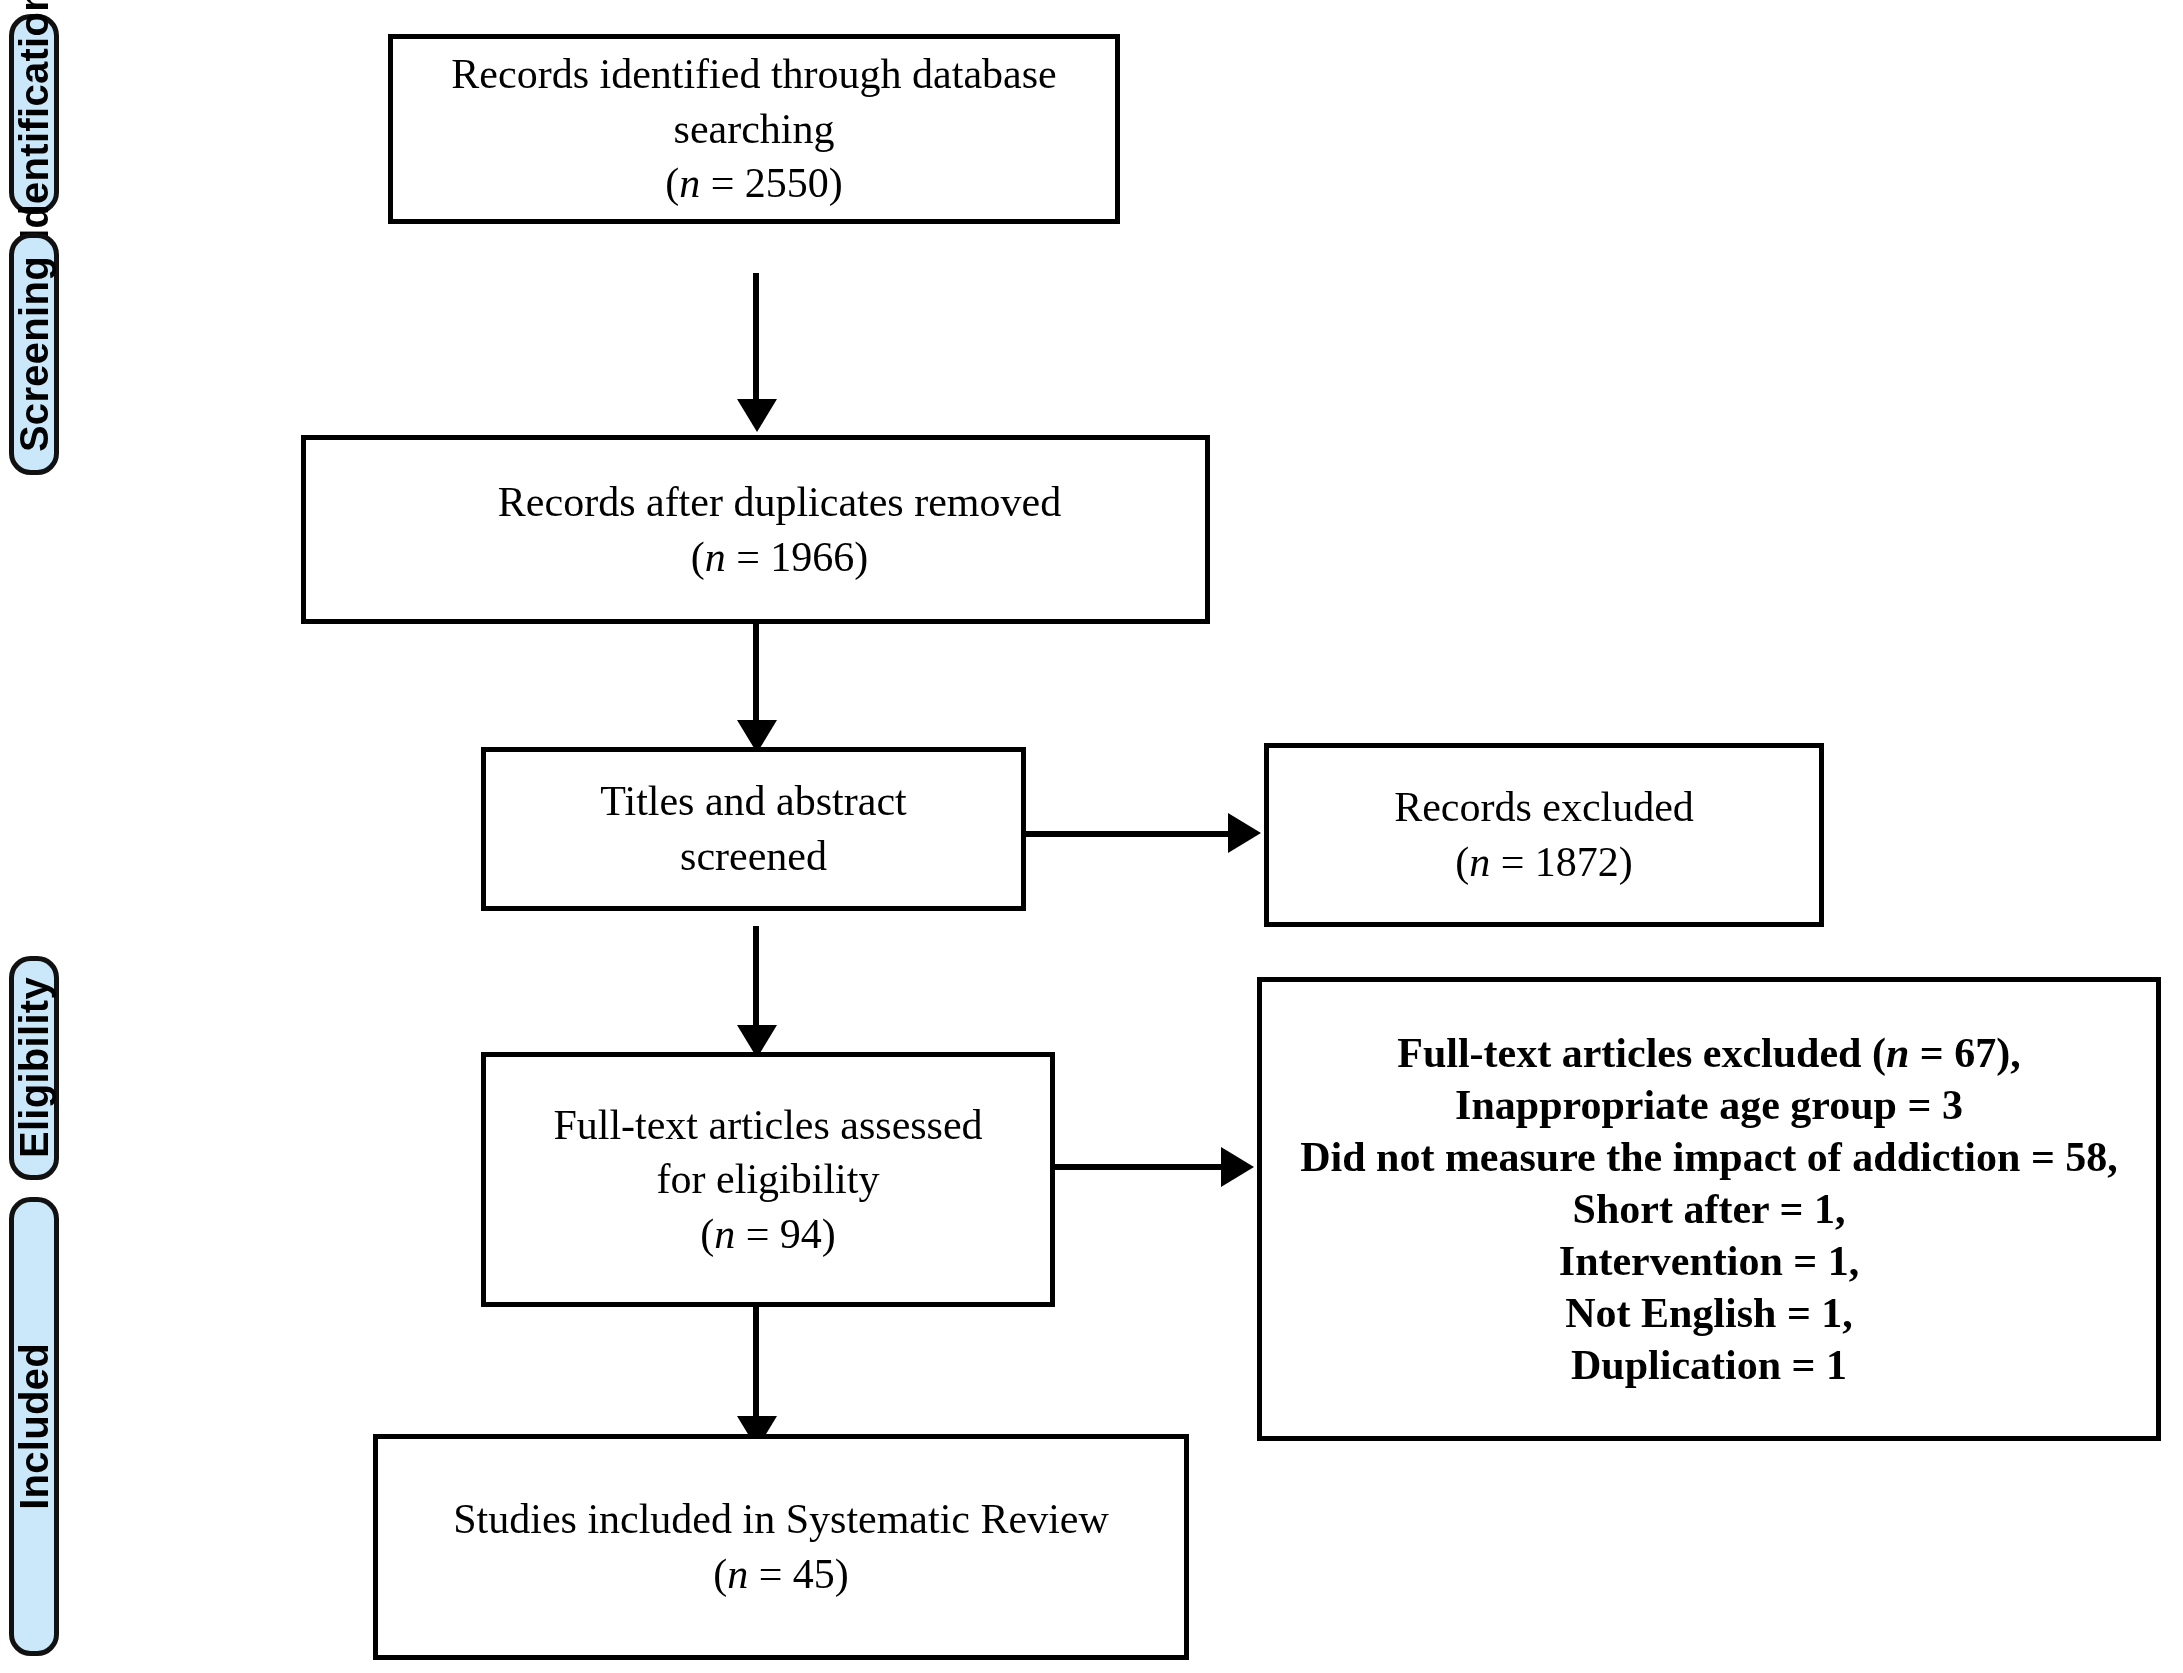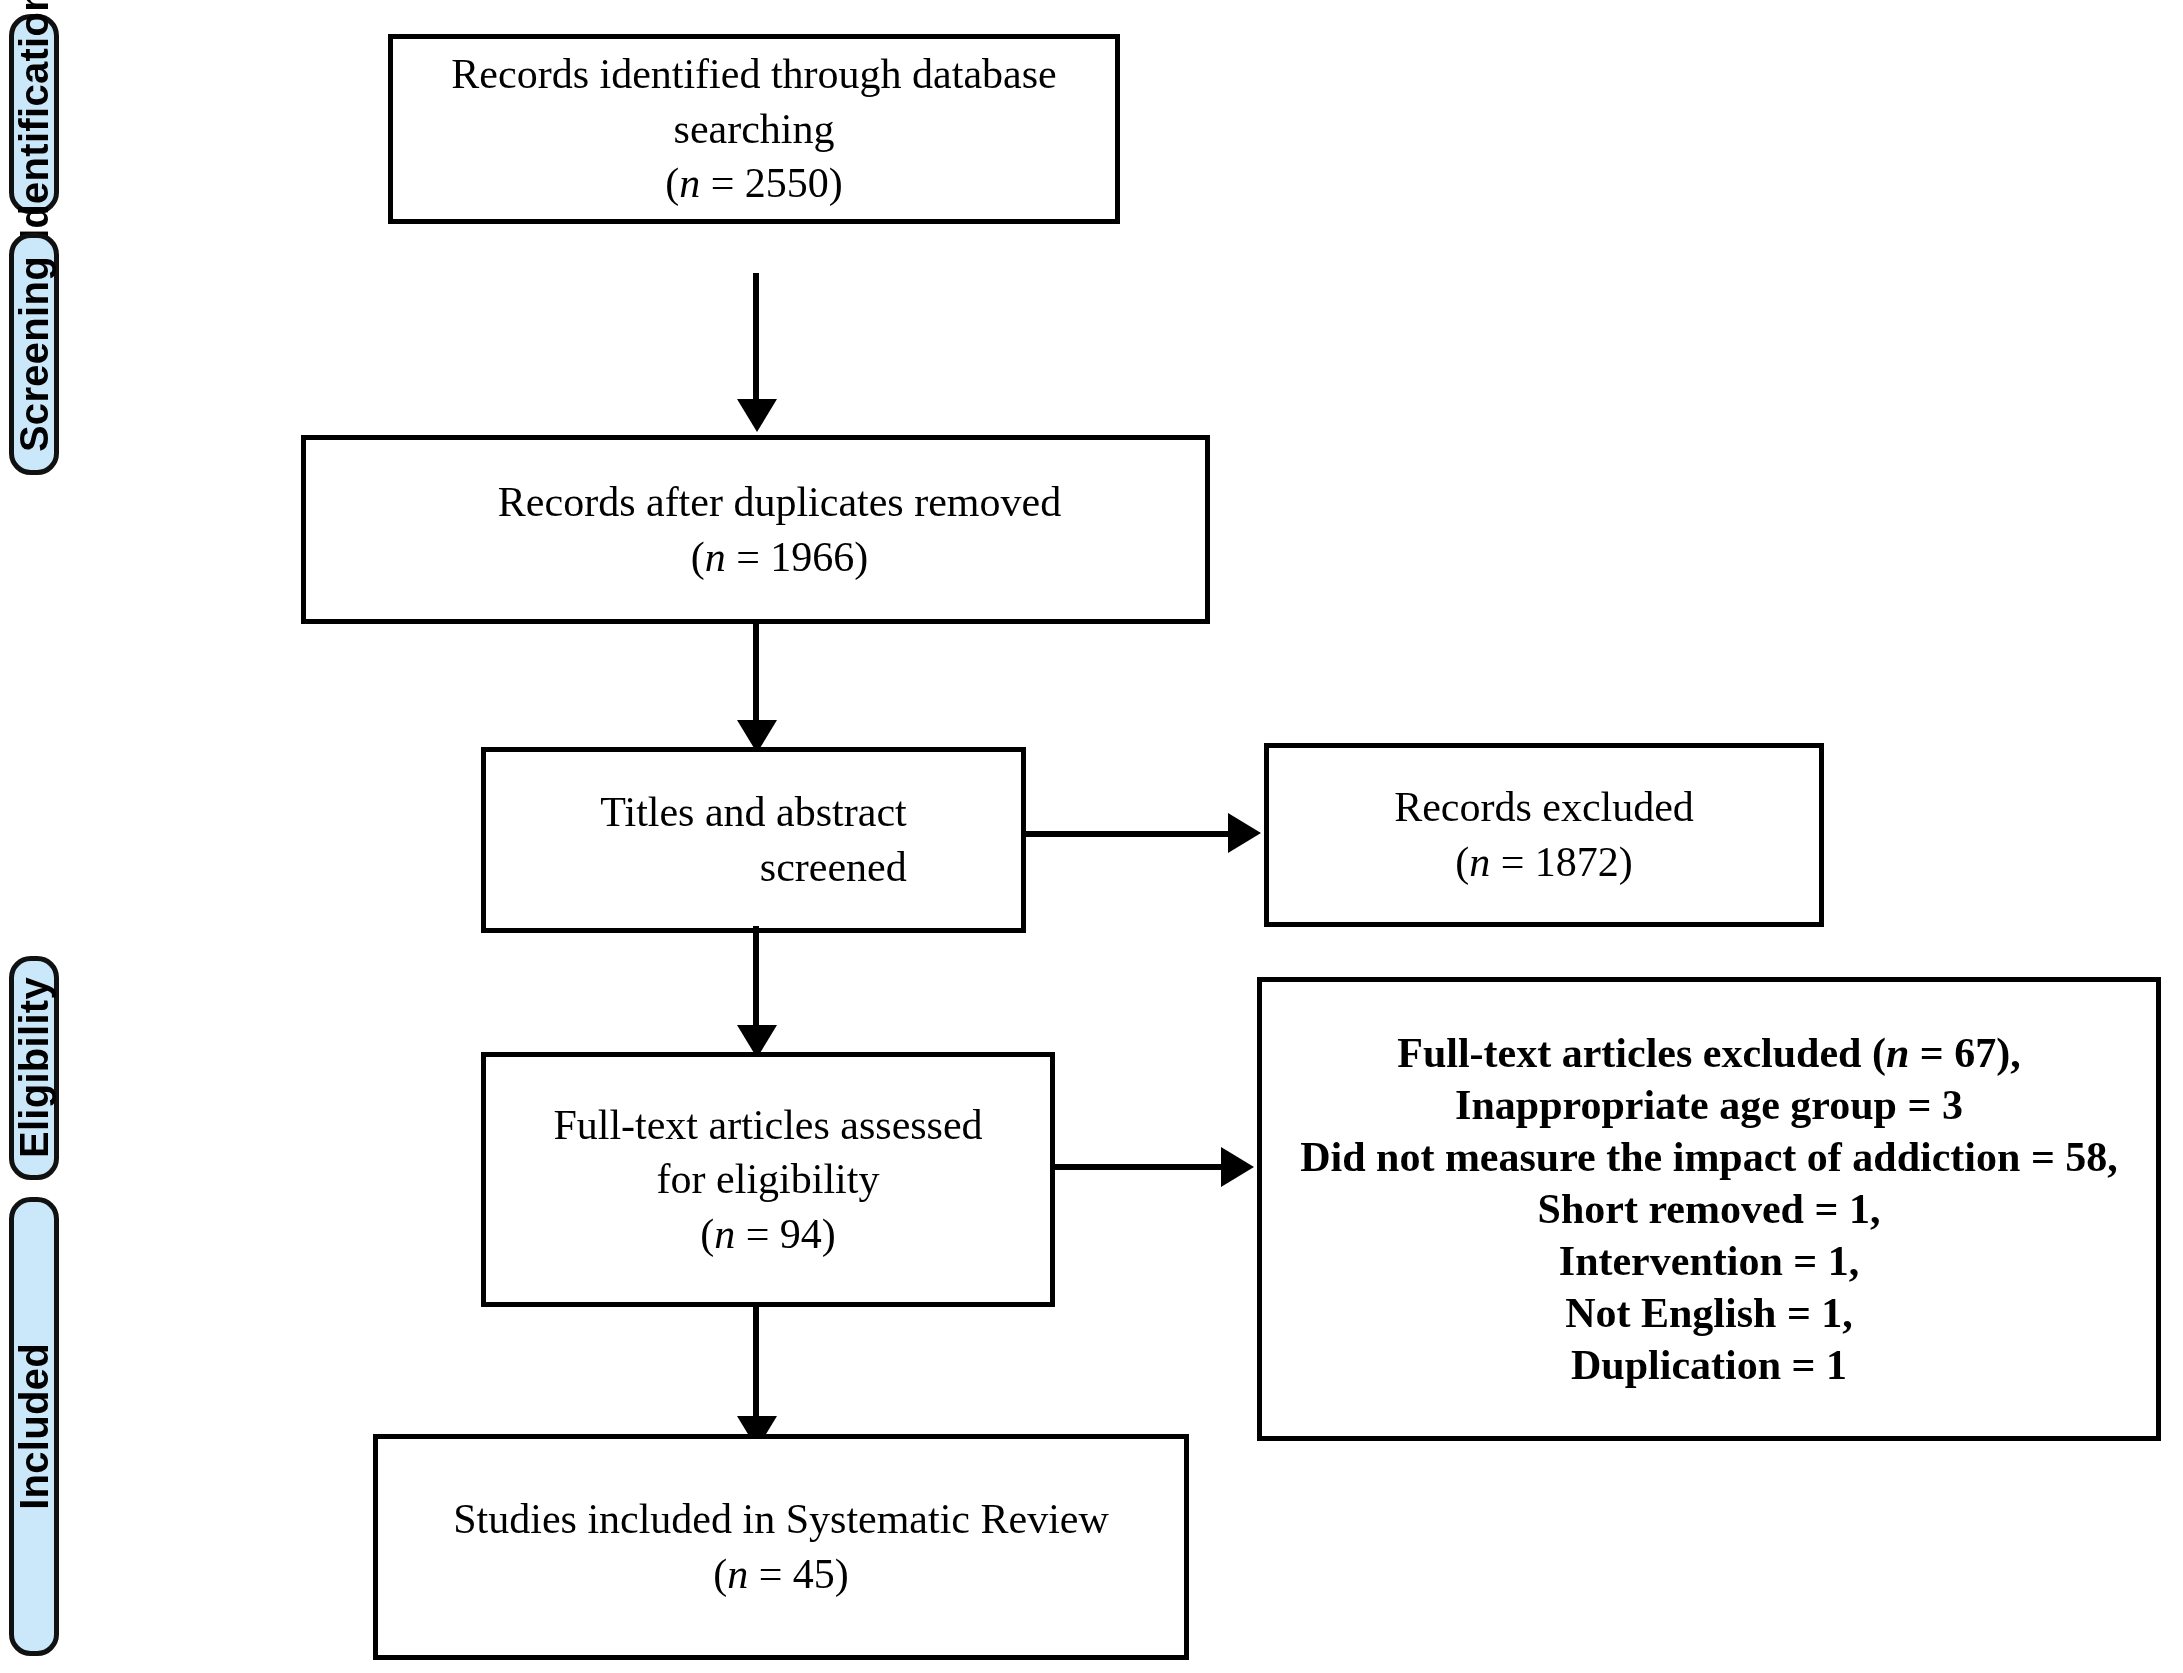--- a/index.html
+++ b/index.html
@@ -94,21 +94,21 @@
   <div class="vline" style="left:753px;top:273px;width:5.7px;height:127px;"></div>
   <div class="arrow-down" style="left:737px;top:399px;"></div>
 
   <div class="box" style="left:301px;top:435px;width:909px;height:189px;padding-left:48px;">
     <div class="txt"><span>Records after duplicates removed</span><br><span>(<span class="ital">n</span><span> = </span><span>1966</span>)</span></div>
   </div>
 
   <div class="vline" style="left:753px;top:623px;width:5.7px;height:99px;"></div>
   <div class="arrow-down" style="left:737px;top:720px;"></div>
 
-  <div class="box" style="left:481px;top:747px;width:545px;height:186px;text-align:right;">
+  <div class="box" style="left:481px;top:747px;width:545px;height:164px;">
     <div class="txt"><span>Titles and abstract</span><br><span>screened</span></div>
   </div>
 
   <div class="hline" style="left:1026px;top:831px;width:204px;height:5.7px;"></div>
   <div class="arrow-right" style="left:1228px;top:813px;"></div>
 
   <div class="box" style="left:1264px;top:743px;width:560px;height:184px;">
     <div class="txt"><span>Records excluded</span><br><span>(<span class="ital">n</span><span> = </span><span>1872</span>)</span></div>
   </div>
 
@@ -116,21 +116,21 @@
   <div class="arrow-down" style="left:737px;top:1025px;"></div>
 
   <div class="box" style="left:481px;top:1052px;width:574px;height:255px;">
     <div class="txt"><span>Full-text articles assessed</span><br><span>for eligibility</span><br><span>(<span class="ital">n</span><span> = </span><span>94</span>)</span></div>
   </div>
 
   <div class="hline" style="left:1055px;top:1164px;width:169px;height:5.7px;"></div>
   <div class="arrow-right" style="left:1221px;top:1147px;"></div>
 
   <div class="box" style="left:1257px;top:977px;width:904px;height:464px;font-weight:bold;">
-    <div class="txt tight"><span><span>Full-text articles excluded (</span><span class="ital">n</span><span> = </span><span>67</span><span>),</span></span><br><span>Inappropriate age group = 3</span><br><span>Did not measure the impact of addiction = 58,</span><br><span>Short removed = 1,</span><br><span>Intervention = 1,</span><br><span>Not English = 1,</span><br><span>Duplication = 1</span></div>
+    <div class="txt tight"><span><span>Full-text articles excluded (</span><span class="ital">n</span><span> = </span><span>67</span><span>),</span></span><br><span>Inappropriate age group = 3</span><br><span>Did not measure the impact of addiction = 58,</span><br><span>Short after = 1,</span><br><span>Intervention = 1,</span><br><span>Not English = 1,</span><br><span>Duplication = 1</span></div>
   </div>
 
   <div class="vline" style="left:753px;top:1307px;width:5.7px;height:112px;"></div>
   <div class="arrow-down" style="left:737px;top:1416px;"></div>
 
   <div class="box" style="left:367px;top:1434px;width:816px;height:226px;margin-left:6px;">
     <div class="txt"><span>Studies included in Systematic Review</span><br><span>(<span class="ital">n</span><span> = </span><span>45</span>)</span></div>
   </div>
 
 </div>

